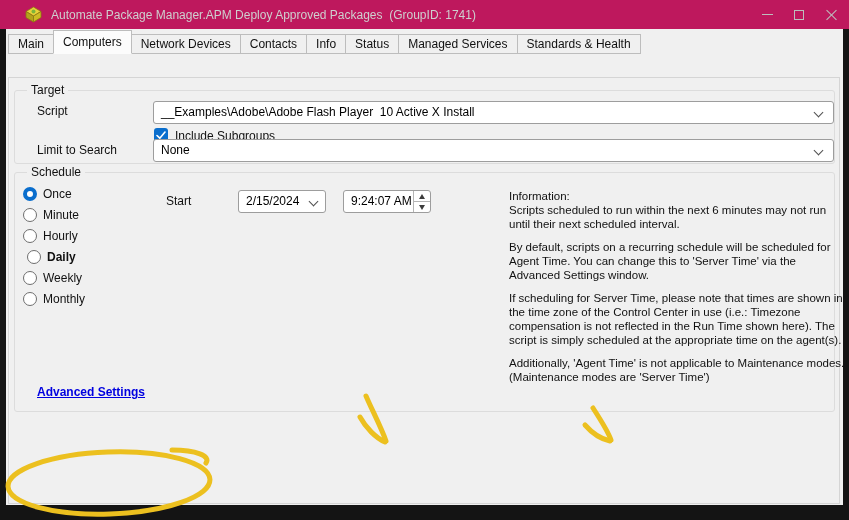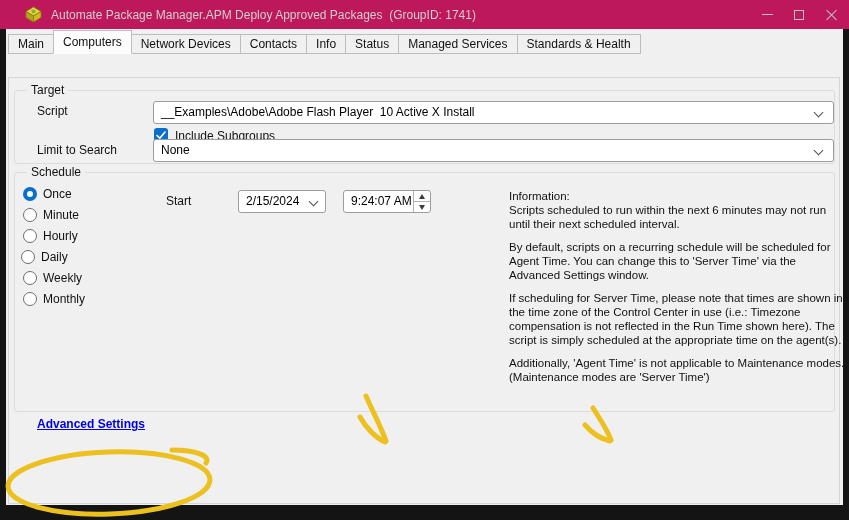--- a/index.html
+++ b/index.html
@@ -59,21 +59,21 @@
   .radio { width:14px; height:14px; border-radius:50%; background:#fff; border:1px solid #6e6e6e; }
   .radio.sel { border:4.5px solid #0a6ecd; }
   .radio-label { font-size:12px; color:#111; margin-left:6px; }
 
   
   .info { position:absolute; left:494px; top:16px; width:338px; font-size:11.5px; color:#111; line-height:14px; }
   .info p { margin:0 0 9px 0; }
   .info p.head { margin-bottom:0; }
 
   .advlink { position:absolute; left:22px; top:212px; font-size:12px; font-weight:bold; color:#0000e0;
-             text-decoration:underline; cursor:pointer;margin-top:32px; }
+             text-decoration:underline; cursor:pointer; }
 
   
   .btn { position:absolute; background:#fdfdfd; border:1px solid #ababab; border-radius:3px;
          font-size:12px; color:#111; text-align:center; }
 
   
   .tbl { position:absolute; left:8px; top:418px; width:824px; height:57px; background:#fff;
          border:1px solid #c0c0c0; display:grid;
          grid-template-columns:200px 78px 67px 63px 92px 48px 92px 102px 80px;
          grid-auto-rows:min-content; font-size:12px; color:#000; }
@@ -158,21 +158,21 @@
         <span class="radio-label">Once</span>
       </div>
       <div class="radio-row" style="left:8px; top:35px;">
         <span class="radio"></span>
         <span class="radio-label">Minute</span>
       </div>
       <div class="radio-row" style="left:8px; top:56px;">
         <span class="radio"></span>
         <span class="radio-label">Hourly</span>
       </div>
-      <div class="radio-row" style="left:6px; top:77px;">
+      <div class="radio-row" style="left:12px; top:77px;font-weight:bold;">
         <span class="radio"></span>
         <span class="radio-label">Daily</span>
       </div>
       <div class="radio-row" style="left:8px; top:98px;">
         <span class="radio"></span>
         <span class="radio-label">Weekly</span>
       </div>
       <div class="radio-row" style="left:8px; top:119px;align-items:flex-end;">
         <span class="radio"></span>
         <span class="radio-label">Monthly</span>

